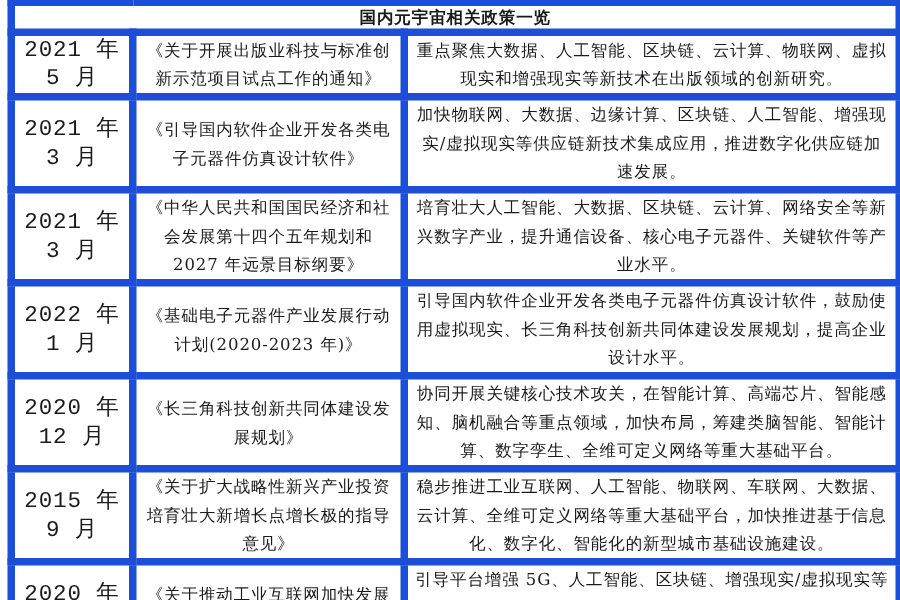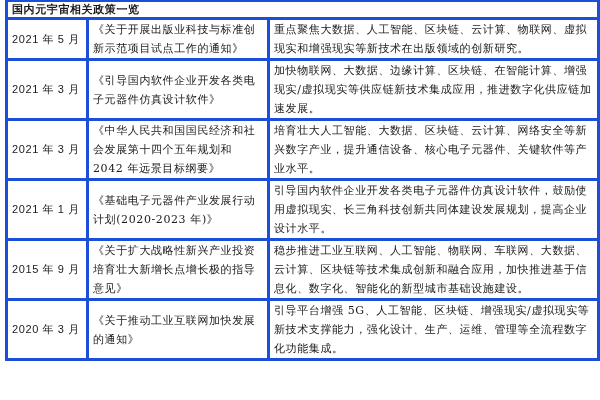--- a/index.html
+++ b/index.html
@@ -4,26 +4,26 @@
 <style>
   html, body { margin:0; padding:0; background:#ffffff; }
   body { width:600px; height:400px; overflow:hidden; position:relative;
          font-family: "DejaVu Serif", "Liberation Serif", serif; color:#1a1a1a; }
   table.policy {
     position:absolute; left:5px; top:-1px; width:592px;
     border-collapse:collapse; table-layout:fixed;
     font-size:11px; line-height:19px;
   }
   table.policy td, table.policy th {
-    border:3px solid #1d4ed8; padding:0 4px; text-align:left; vertical-align:middle;
+    border:5px solid #1d4ed8; padding:0 4px; text-align:center; vertical-align:middle;
     font-weight:normal; letter-spacing:0.6px;
   }
   .title-cell { height:15px; font-weight:bold !important; font-size:11px; line-height:15px; letter-spacing:0.4px; }
   .head-cell { height:19px; line-height:19px; }
-  .date-cell { font-family:Liberation Sans, sans-serif; font-size:11px; letter-spacing:0; }
+  .date-cell { font-family:Liberation Mono, monospace; font-size:15px; letter-spacing:0; }
   .name-cell, .content-cell { padding:0 5px; }
 </style>
 </head>
 <body>
 
 <table class="policy">
   <colgroup>
     <col style="width:81px">
     <col style="width:181px">
     <col style="width:330px">
@@ -35,36 +35,41 @@
   </thead>
   <tbody id="rows">
       <tr style="height: 37px;">
         <td class="date-cell">2021 年 5 月</td>
         <td class="name-cell">《关于开展出版业科技与标准创新示范项目试点工作的通知》</td>
         <td class="content-cell">重点聚焦大数据、人工智能、区块链、云计算、物联网、虚拟现实和增强现实等新技术在出版领域的创新研究。</td>
       </tr>
       <tr style="height: 38px;">
         <td class="date-cell">2021 年 3 月</td>
         <td class="name-cell">《引导国内软件企业开发各类电子元器件仿真设计软件》</td>
-        <td class="content-cell">加快物联网、大数据、边缘计算、区块链、在智能计算、增强现实/虚拟现实等供应链新技术集成应用，推进数字化供应链加速发展。</td>
+        <td class="content-cell">加快物联网、大数据、边缘计算、区块链、人工智能、增强现实/虚拟现实等供应链新技术集成应用，推进数字化供应链加速发展。</td>
       </tr>
       <tr style="height: 58px;">
         <td class="date-cell">2021 年 3 月</td>
-        <td class="name-cell">《中华人民共和国国民经济和社会发展第十四个五年规划和 2042 年远景目标纲要》</td>
+        <td class="name-cell">《中华人民共和国国民经济和社会发展第十四个五年规划和 2027 年远景目标纲要》</td>
         <td class="content-cell">培育壮大人工智能、大数据、区块链、云计算、网络安全等新兴数字产业，提升通信设备、核心电子元器件、关键软件等产业水平。</td>
       </tr>
       <tr style="height: 38px;">
-        <td class="date-cell">2021 年 1 月</td>
+        <td class="date-cell">2022 年 1 月</td>
         <td class="name-cell">《基础电子元器件产业发展行动计划(2020-2023 年)》</td>
         <td class="content-cell">引导国内软件企业开发各类电子元器件仿真设计软件，鼓励使用虚拟现实、长三角科技创新共同体建设发展规划，提高企业设计水平。</td>
       </tr>
       <tr style="height: 56px;">
+        <td class="date-cell">2020 年 12 月</td>
+        <td class="name-cell">《长三角科技创新共同体建设发展规划》</td>
+        <td class="content-cell">协同开展关键核心技术攻关，在智能计算、高端芯片、智能感知、脑机融合等重点领域，加快布局，筹建类脑智能、智能计算、数字孪生、全维可定义网络等重大基础平台。</td>
+      </tr>
+      <tr style="height: 56px;">
         <td class="date-cell">2015 年 9 月</td>
         <td class="name-cell">《关于扩大战略性新兴产业投资培育壮大新增长点增长极的指导意见》</td>
-        <td class="content-cell">稳步推进工业互联网、人工智能、物联网、车联网、大数据、云计算、区块链等技术集成创新和融合应用，加快推进基于信息化、数字化、智能化的新型城市基础设施建设。</td>
+        <td class="content-cell">稳步推进工业互联网、人工智能、物联网、车联网、大数据、云计算、全维可定义网络等重大基础平台，加快推进基于信息化、数字化、智能化的新型城市基础设施建设。</td>
       </tr>
       <tr style="height: 38px;">
         <td class="date-cell">2020 年 3 月</td>
         <td class="name-cell">《关于推动工业互联网加快发展的通知》</td>
         <td class="content-cell">引导平台增强 5G、人工智能、区块链、增强现实/虚拟现实等新技术支撑能力，强化设计、生产、运维、管理等全流程数字化功能集成。</td>
       </tr>
     </tbody>
 </table>
 
 </body></html>

